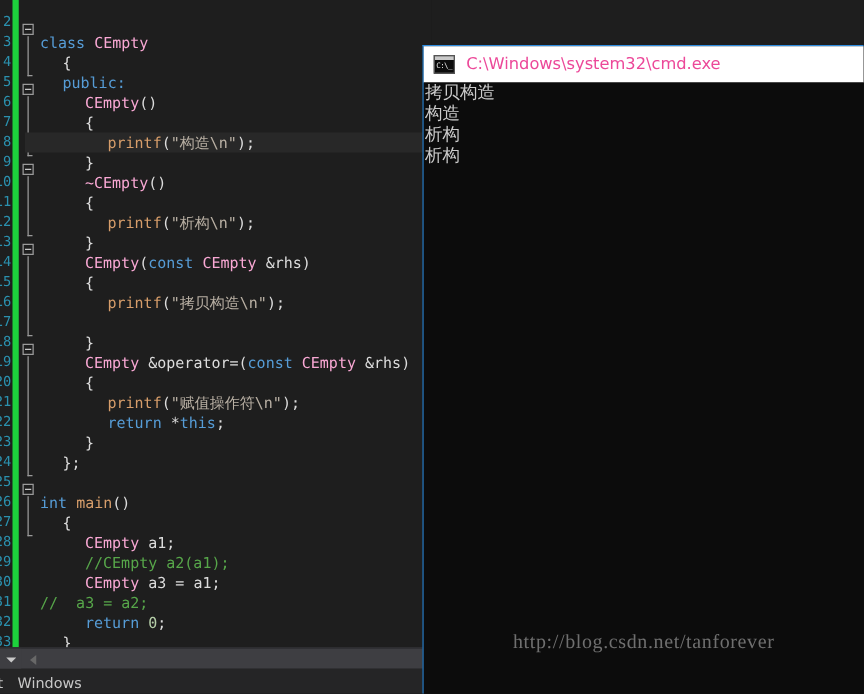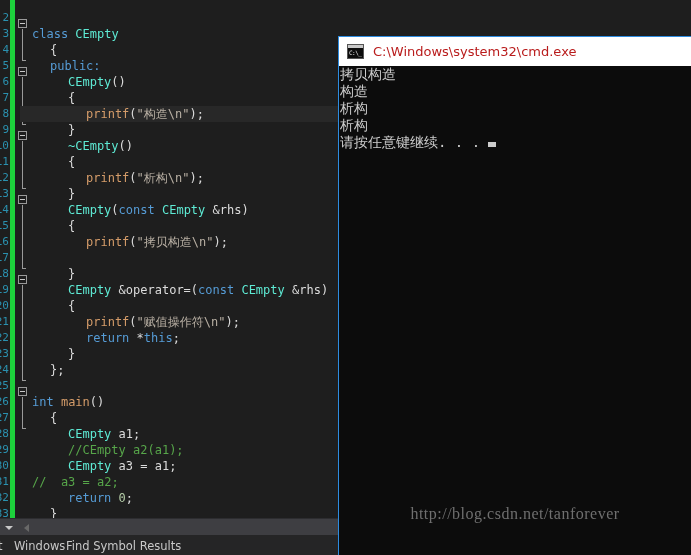--- a/index.html
+++ b/index.html
@@ -107,21 +107,21 @@
   }
   .cur-line-hl {
     position: absolute;
     left: 20px;
     width: 325px;
     height: 16px;
     background: #282828;
   }
 
   .tk-kw   { color: #569cd6; }
-  .tk-type { color: #5eead4; }
+  .tk-type { color: #f9a8d4; }
   .tk-fn   { color: #d69d6a; }
   .tk-str  { color: #b9b0a4; }
   .tk-cmt  { color: #57a64a; }
   .tk-pln  { color: #dcdcdc; }
   .tk-num  { color: #b5cea8; }
 
   
   .hscroll {
     position: absolute;
     left: 0; top: 518px;
@@ -215,21 +215,21 @@
     content: "C:\\_";
     position: absolute;
     left: 1px; top: 3px;
     color: #e6e6e6;
     font-family: "DejaVu Sans Mono", monospace;
     font-size: 6px;
     line-height: 9px;
     letter-spacing: -0.5px;
   }
   .console-title-text {
-    color: #b91c1c;
+    color: #ec4899;
     font-family: "DejaVu Sans", sans-serif;
     font-size: 13px;
   }
   .console-body {
     position: absolute;
     left: 0; top: 29px;
     width: 100%;
     height: calc(100% - 29px);
     background: #0c0c0c;
     overflow: hidden;
@@ -324,32 +324,30 @@
     </div>
 
     <div class="hscroll">
       <div class="hs-drop"></div>
       <div class="hs-left"></div>
     </div>
 
     <div class="tabstrip" id="tabstrip">
         <div class="tab" style="left: -2px;">t</div>
         <div class="tab" style="left: 14px;">Windows</div>
-        <div class="tab" style="left: 66px;">Find Symbol Results</div>
       </div>
   </div>
 
   <div id="console-window">
     <div class="console-titlebar">
       <div class="cmd-icon"></div>
       <div class="console-title-text">C:\Windows\system32\cmd.exe</div>
     </div>
     <div class="console-body" id="console-body">
       <div class="console-line">拷贝构造</div>
         <div class="console-line">构造</div>
         <div class="console-line">析构</div>
         <div class="console-line">析构</div>
-        <div class="console-line"><span>请按任意键继续. . .</span><span class="console-cursor"></span></div>
         <div class="watermark">http://blog.csdn.net/tanforever</div>
     </div>
   </div>
 
 </div>
 
 </body></html>

